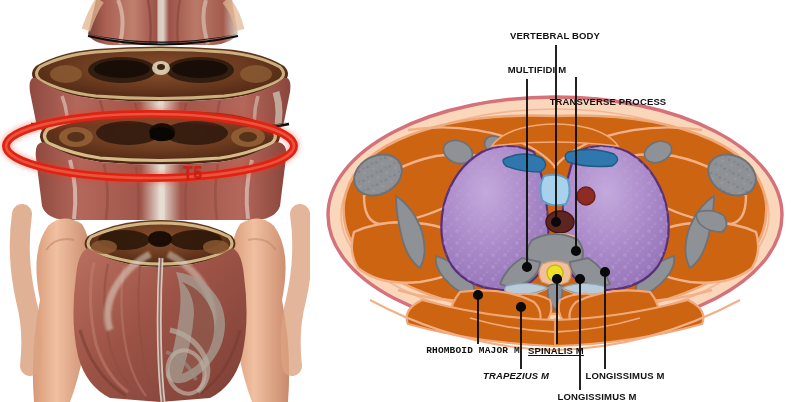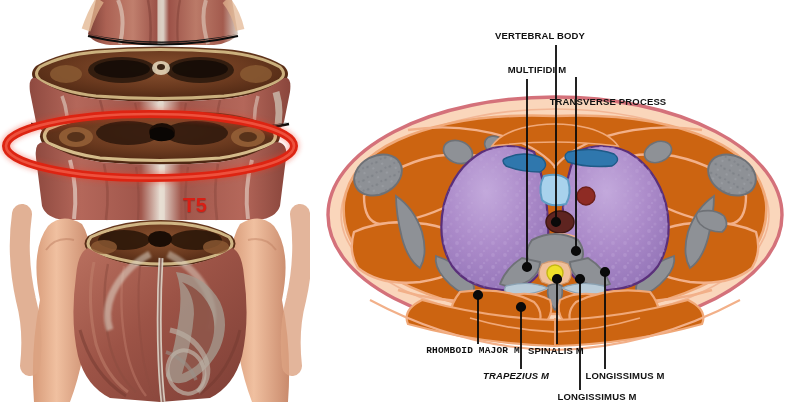--- a/index.html
+++ b/index.html
@@ -37,24 +37,24 @@
     letter-spacing: 0.15px;
     color: #111111;
     white-space: nowrap;
     line-height: 1;
   }
   .label.center { transform: translateX(-50%); }
 
   #t5-label {
     position: absolute;
     left: 183px;
-    top: 194px;
+    top: 164px;
     font-family: "Liberation Sans", sans-serif;
     font-weight: bold;
-    font-size: 20px;
+    font-size: 16px;
     color: #d81f15;
     letter-spacing: 0.5px;
     text-shadow: 0 1px 1px rgba(90,10,5,0.35);
   }
 </style>
 </head>
 <body>
 
 <div id="figure">
 
@@ -351,25 +351,25 @@
       <circle cx="557" cy="279" r="4.2"></circle>
 
       <line x1="580" y1="280" x2="580" y2="390"></line>
       <circle cx="580" cy="279" r="4.2"></circle>
 
       <line x1="605" y1="273" x2="605" y2="369"></line>
       <circle cx="605" cy="272" r="4.2"></circle>
     </g>
   </svg>
 
-  <div class="label center" style="left:540px; top:31px;">VERTEBRAL BODY</div>
+  <div class="label center" style="left:555px; top:31px;">VERTEBRAL BODY</div>
   <div class="label center" style="left:512px; top:65px;margin-left:25px;">MULTIFIDI M</div>
   <div class="label center" style="left:608px; top:56px;margin-top:41px;">TRANSVERSE PROCESS</div>
 
   <div class="label center" style="left:473px; top:346px;font-family:Liberation Mono, monospace;">RHOMBOID MAJOR M</div>
   <div class="label center" style="left:516px; top:371px;font-style:italic;">TRAPEZIUS M</div>
-  <div class="label center" style="left:556px; top:346px;">SPINALIS M</div>
+  <div class="label center" style="left:556px; top:346px;text-decoration:underline;">SPINALIS M</div>
   <div class="label center" style="left:597px; top:392px;">LONGISSIMUS M</div>
   <div class="label center" style="left:625px; top:371px;">LONGISSIMUS M</div>
 
   <div id="t5-label">T5</div>
 
 </div>
 
 </body></html>

